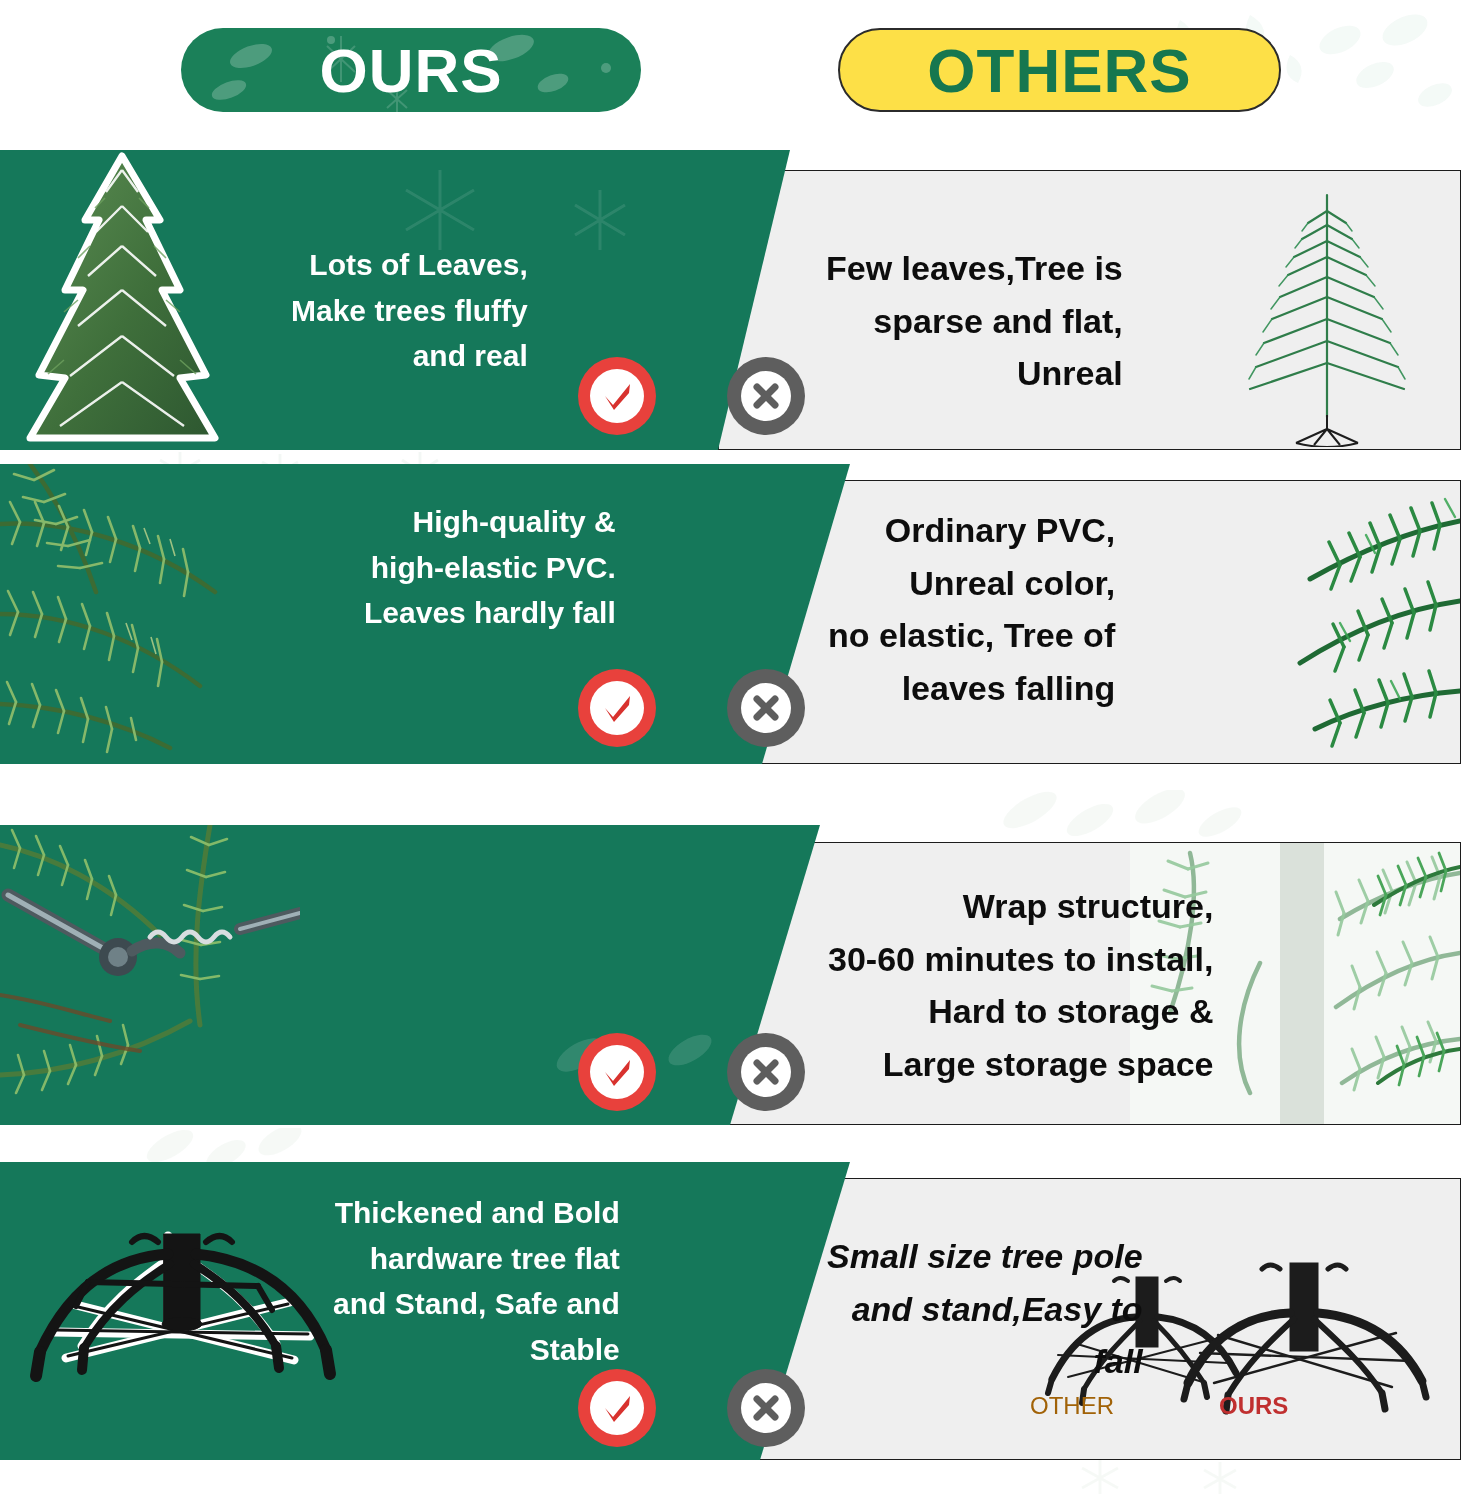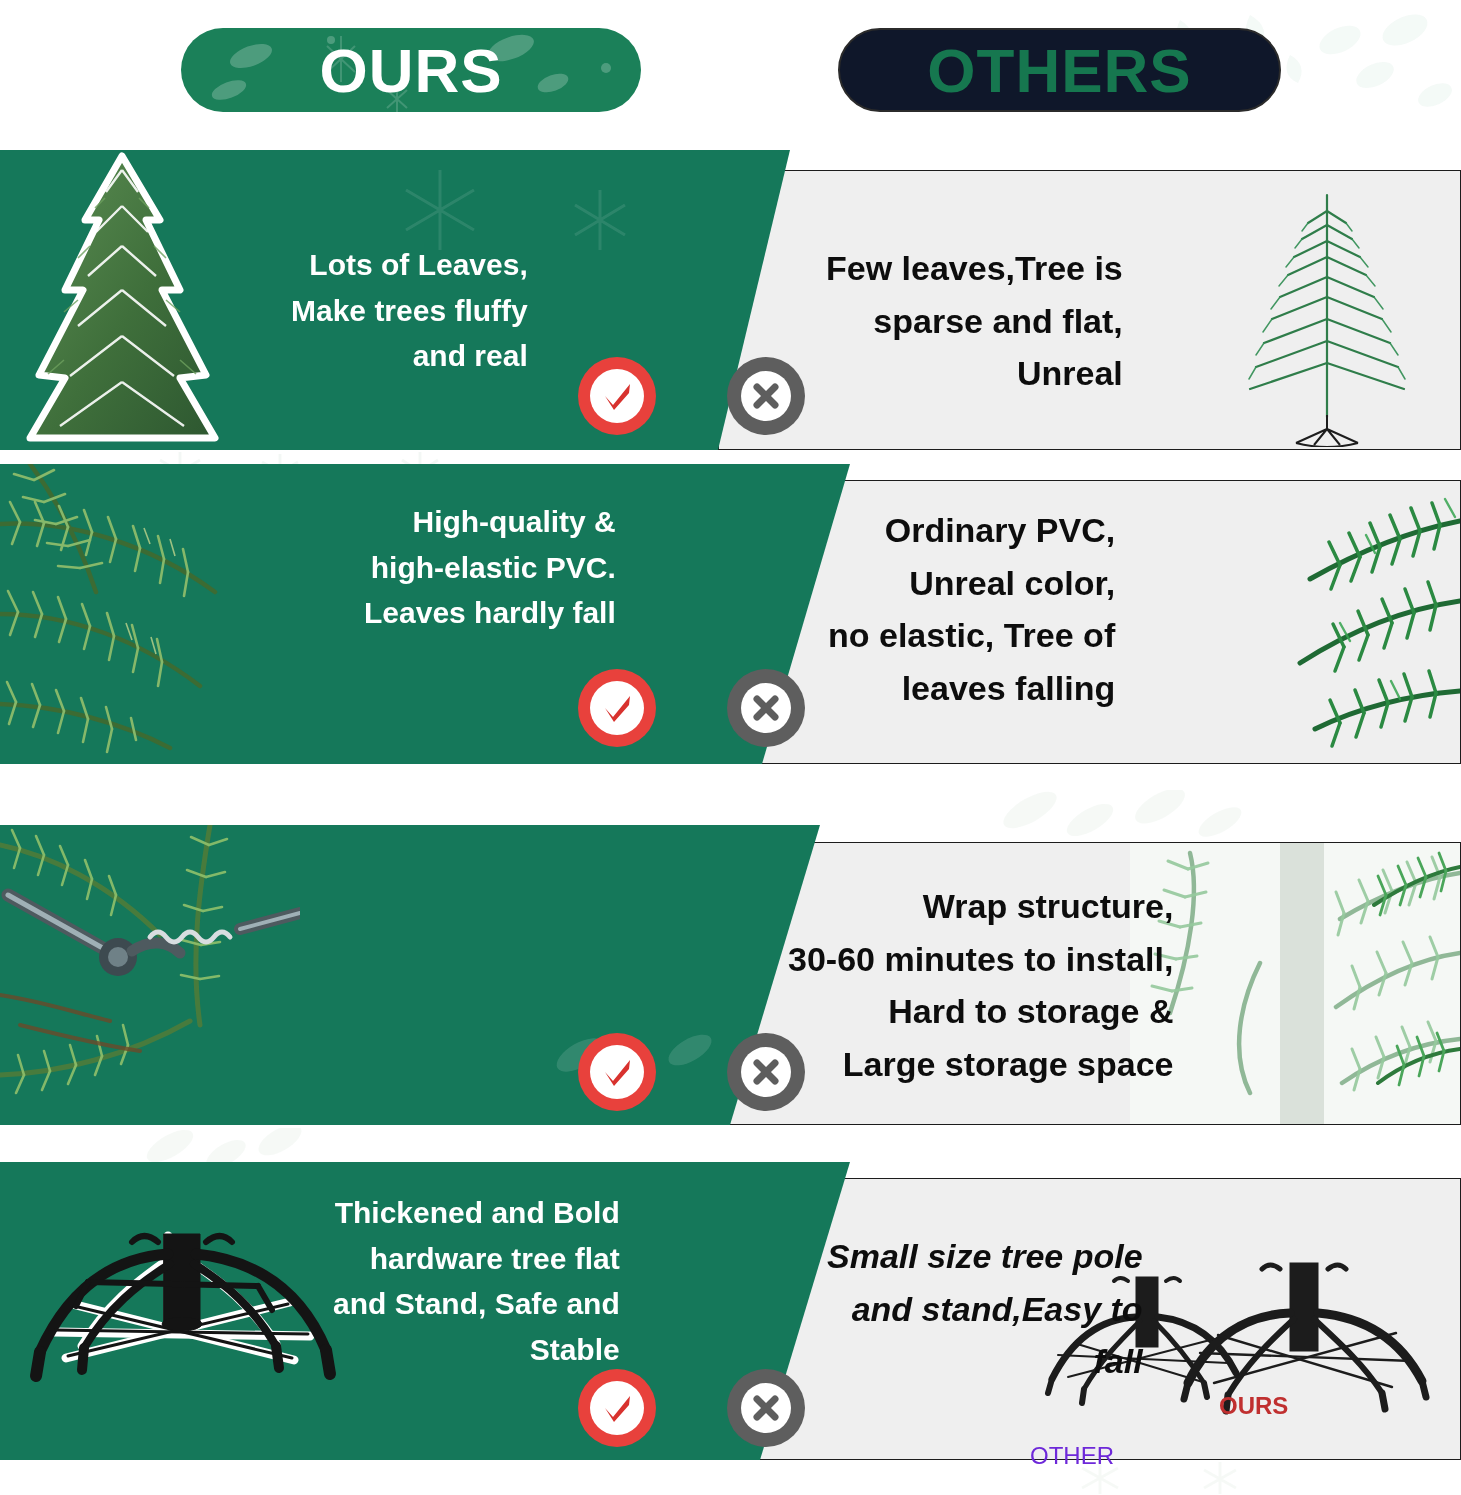--- a/index.html
+++ b/index.html
@@ -41,21 +41,21 @@
     left: 181px;
     width: 460px;
     background: #1b8059;
     color: #ffffff;
     font-size: 62px;
     font-weight: bold;
   }
   .pill-others {
     left: 838px;
     width: 443px;
-    background: #0f172a;
+    background: #fde047;
     border: 2px solid #2b2b2b;
     color: #16774f;
     font-size: 62px;
     font-weight: bold;
   }
 
   
   .row {
     position: absolute;
     left: 0;
@@ -113,21 +113,21 @@
     font-weight: bold;
     line-height: 1.55;
     z-index: 4;
     white-space: pre-line;
   }
   .row-1 .copy { left: 291px; top: 92px; }
   .row-1 .copy-others { left: 826px; top: 92px; }
   .row-2 .copy { left: 364px; top: 35px; }
   .row-2 .copy-others { left: 828px; top: 40px; }
   .row-3 .copy { left: 297px; top: 22px; }
-  .row-3 .copy-others { left: 788px; top: 55px; }
+  .row-3 .copy-others { left: 828px; top: 55px; }
   .row-4 .copy { left: 333px; top: 28px; }
   .row-4 .copy-others { left: 827px; top: 68px; font-style: italic; }
 
   
   .icon-check, .icon-x {
     position: absolute;
     width: 78px;
     height: 78px;
     border-radius: 50%;
     z-index: 6;
@@ -167,21 +167,21 @@
 
   
   .photo { position: absolute; z-index: 3; pointer-events: none; }
 
   .label-other, .label-ours-small {
     position: absolute;
     font-size: 24px;
     font-family: "Liberation Sans", sans-serif;
     z-index: 7;
   }
-  .label-other { color: #6d28d9; left: 1030px; top: 1442px; }
+  .label-other { color: #a16207; left: 1030px; top: 1392px; }
   .label-ours-small { color: #c03030; font-weight: bold; left: 1219px; top: 1392px; }
 </style>
 </head>
 <body>
 
 <div class="header">
 
   <svg class="watermark" style="left:1140px; top:0px;" width="320" height="150" viewBox="0 0 320 150">
     <g fill="#e6f2ec" opacity="0.85">
       <path d="M40 20 q18 10 8 30 q-18 -8 -8 -30z"></path>

